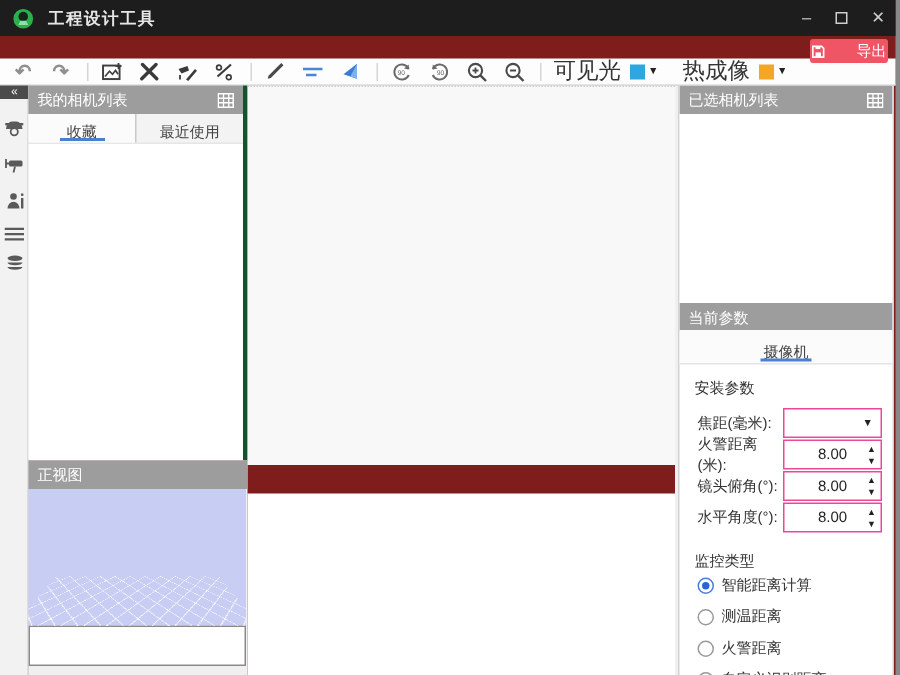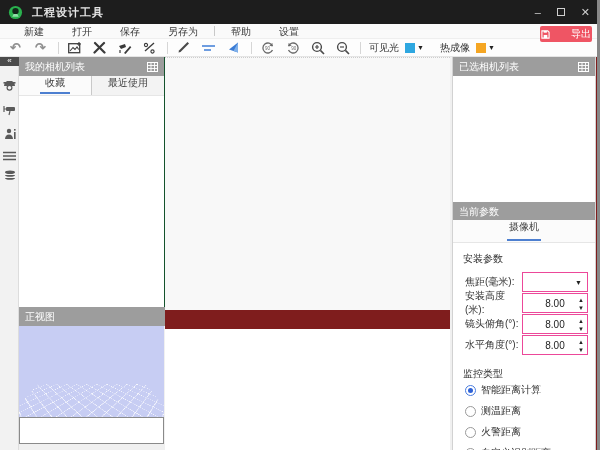--- a/index.html
+++ b/index.html
@@ -27,37 +27,37 @@
     background:#ef5564; border-radius:2px; color:#fff; font-size:10px;
     display:flex; align-items:center; justify-content:center; gap:21px; z-index:5; }
   
   .toolbar { position:absolute; left:0; top:39px; width:600px; height:18px;
     background:#fdfdfd; border-bottom:1px solid #e5e5e5;
     display:flex; align-items:center; padding-left:8px; }
   .tbi { display:flex; align-items:center; justify-content:center; width:15px; height:15px; margin-right:10px; }
   .tb-sep { width:1px; height:12px; background:#d6d6d6; margin:0 8px 0 0; }
   .glyph { font-size:13px; color:#8f8f8f; font-weight:bold; line-height:1; }
   .swatch-group { display:flex; align-items:center; margin-right:16px; }
-  .swatch-label { font-size:10px; color:#333; margin-right:6px; }
+  .swatch-label { font-size:15px; color:#333; margin-right:6px; }
   .swatch { width:10px; height:10px; }
   .caret { font-size:7px; color:#222; margin-left:2px; }
   
   .iconstrip { position:absolute; left:0; top:57px; width:19px; height:393px;
     background:#f2f2f2; border-right:1px solid #ddd; }
   .collapse-btn { width:19px; height:9px; background:#4b4b4b; color:#fff; font-size:8px;
     line-height:8px; text-align:center; }
   .strip-icon { position:absolute; left:3px; width:13px; height:13px; display:flex;
     align-items:center; justify-content:center; }
   
   .panel-header { height:19px; background:#9d9d9d; color:#fff; font-size:10px;
     display:flex; align-items:center; justify-content:space-between; padding:0 6px; }
   .left-panel { position:absolute; left:19px; top:57px; width:146px; height:250px;
-    background:#fff; border-right:1px solid #14532d; }
+    background:#fff; border-right:3px solid #14532d; }
   .tabs2 { display:flex; height:20px; border-bottom:1px solid #e6e6e6; background:#f3f3f3; }
-  .tab { flex:1; position:relative; display:flex; align-items:flex-start; justify-content:center;
+  .tab { flex:1; position:relative; display:flex; align-items:flex-end; justify-content:center;
     font-size:10px; color:#444;font-family:Liberation Mono, monospace; }
   .tab + .tab { border-left:1px solid #c9c9c9; }
   .tab.active { background:#fbfbfb; }
   .tab.active::after { content:""; position:absolute; bottom:1px; left:50%; transform:translateX(-50%);
     width:30px; height:2px; background:#4d7fd0; }
   .front-view { position:absolute; left:19px; top:307px; width:146px; height:143px; background:#f0f0f0; }
   .grid-area { position:absolute; left:0; top:19px; width:145px; height:91px;
     background:#c7cdf3; overflow:hidden; }
   .persp-grid { position:absolute; left:-40px; right:-40px; top:-50px; bottom:-12px;
     background-image:
@@ -107,29 +107,20 @@
       <path d="M4.5 12.5 L6 9.5 H10 L11.5 12.5 Z" fill="#8fe0a8"></path>
     </svg>
     <span class="title-text">工程设计工具</span>
     <div class="win-controls">
       <span class="win-btn">–</span>
       <span class="win-btn win-max"></span>
       <span class="win-btn">✕</span>
     </div>
   </div>
 
-  <div class="menubar">
-    <span class="menu-item">新建</span>
-    <span class="menu-item">打开</span>
-    <span class="menu-item">保存</span>
-    <span class="menu-item">另存为</span>
-    <span class="menu-sep"></span>
-    <span class="menu-item">帮助</span>
-    <span class="menu-item">设置</span>
-  </div>
 
   <div class="export-btn">
     <svg width="9" height="9" viewBox="0 0 10 10">
       <path d="M1 1 H7.5 L9 2.5 V9 H1 Z" fill="none" stroke="#fff" stroke-width="1.2"></path>
       <rect x="3" y="5.5" width="4" height="3.5" fill="#fff"></rect>
       <rect x="3" y="1" width="3.5" height="2" fill="#fff"></rect>
     </svg>
     <span>导出</span>
   </div>
 
@@ -320,21 +311,21 @@
     <span class="section-label" style="top:195px">安装参数</span>
 
     <div class="field-row" style="top:215px">
       <span class="field-label">焦距(毫米):</span>
       <span class="control">
         <span class="value"></span>
         <span class="select-caret">▼</span>
       </span>
     </div>
     <div class="field-row" style="top:236px">
-      <span class="field-label">安装高度(米):</span>
+      <span class="field-label">火警距离(米):</span>
       <span class="control">
         <span class="value">8.00</span>
         <span class="spin-arrows">
             <span>▲</span>
             <span>▼</span>
           </span>
       </span>
     </div>
     <div class="field-row" style="top:257px">
       <span class="field-label">镜头俯角(°):</span>

